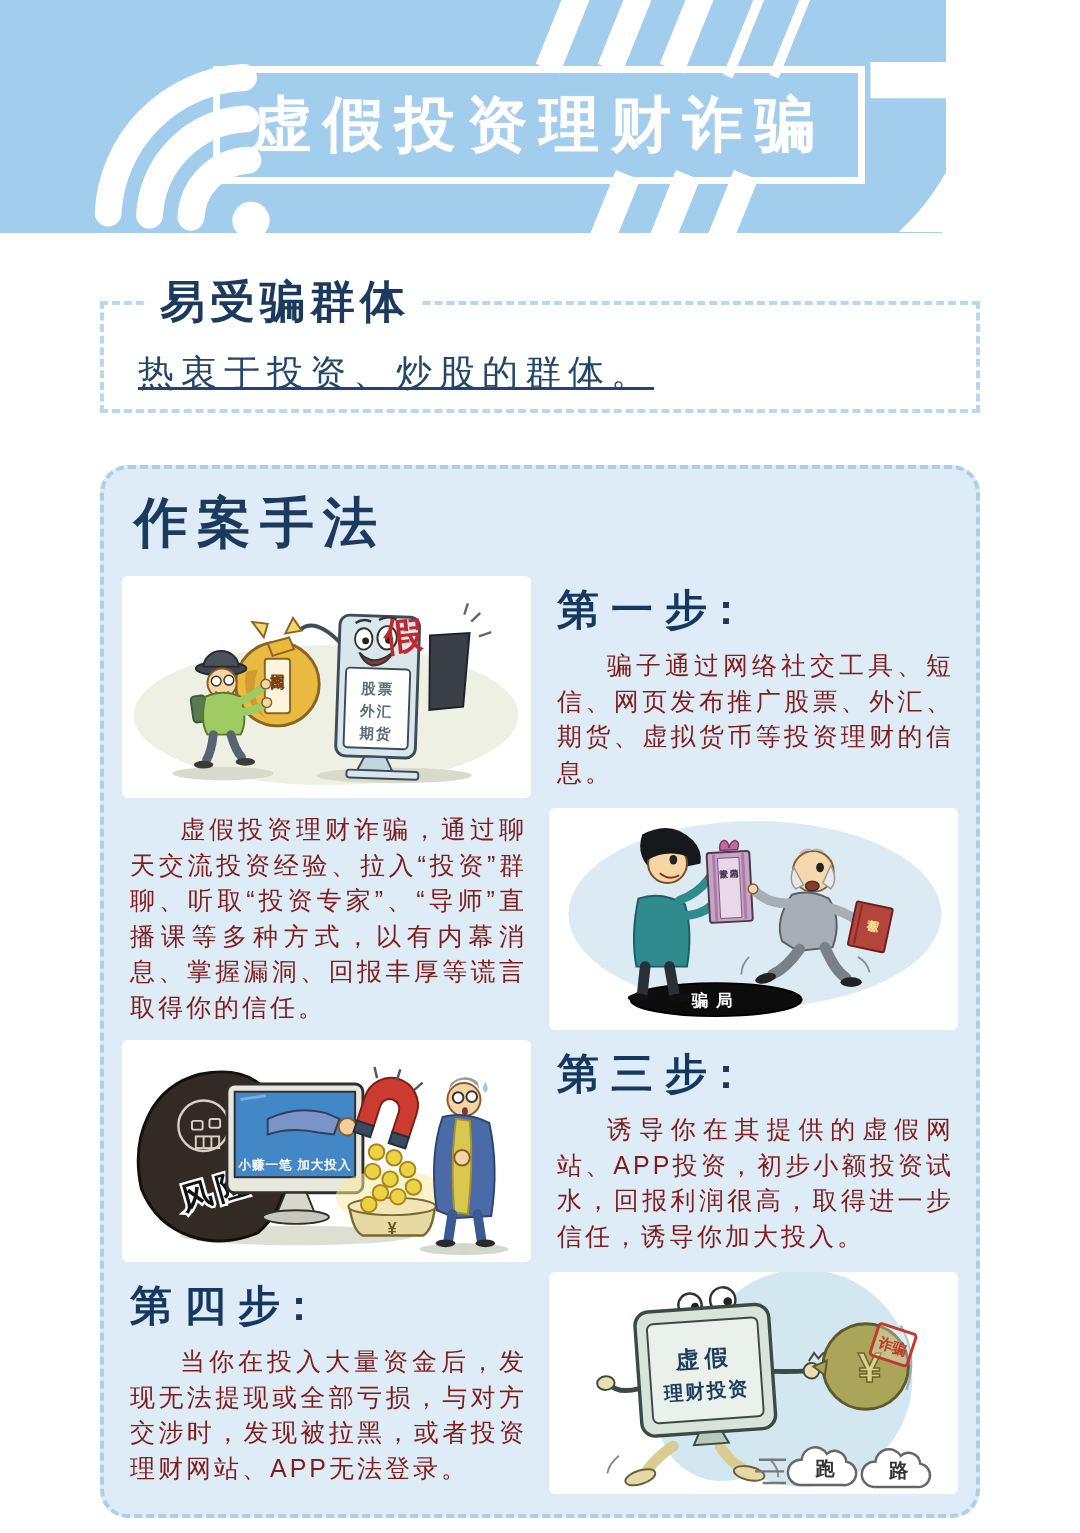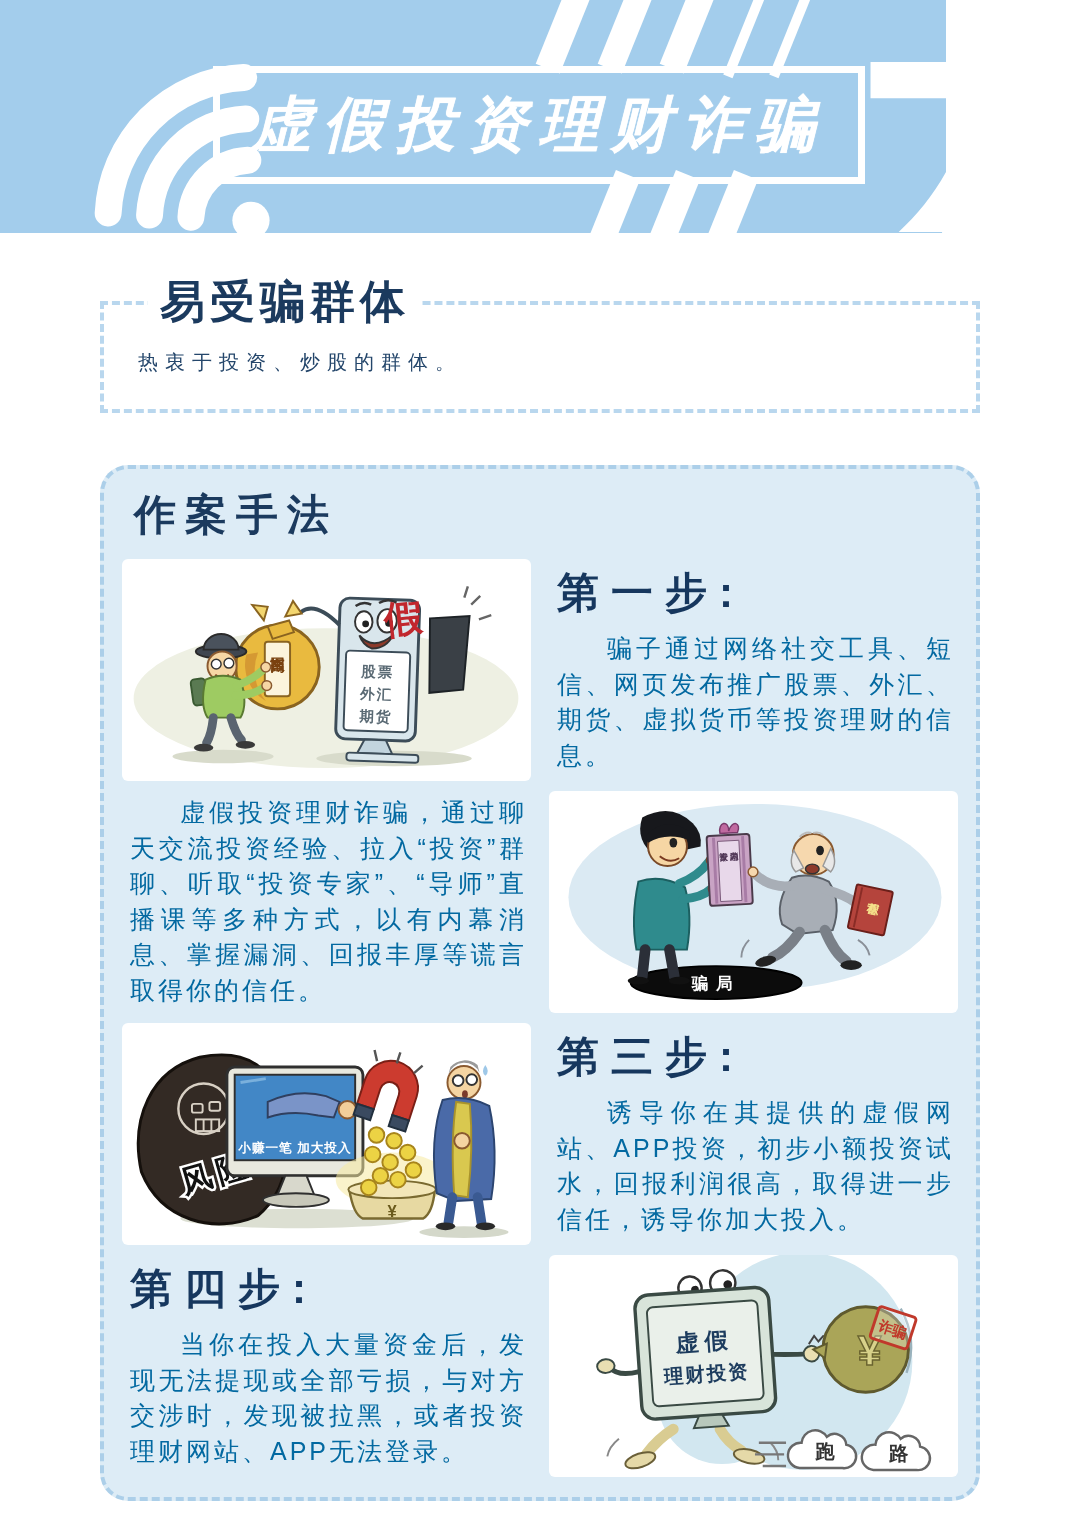--- a/index.html
+++ b/index.html
@@ -2,21 +2,21 @@
 <html><head>
 <meta charset="utf-8">
 <style>
   * { margin:0; padding:0; box-sizing:border-box; }
   html,body { width:1080px; }
   body {
     height:1533px; overflow:hidden; background:#ffffff;
     font-family:"Liberation Sans", sans-serif;
   }
   
-  .banner { position:relative; width:946px; height:233px; background:#a3cdec; overflow:hidden;font-style:italic; }
+  .banner { position:relative; width:946px; height:233px; background:#a3cdec; overflow:hidden; }
   .stripe { position:absolute; background:#ffffff; transform:rotate(22deg); }
   .wifi { position:absolute; left:28px; top:34px; width:270px; height:207px; }
   .title-box {
     position:absolute; left:213px; top:66px; width:652px; height:118px;
     border:7px solid #ffffff; display:flex; align-items:center; justify-content:center;
   }
   .title-box .t {
     color:#ffffff; font-size:60px; font-weight:900; letter-spacing:12px;
     white-space:nowrap; text-shadow:0 0 1px #fff;
   }
@@ -24,39 +24,39 @@
   
   .audience {
     position:relative; margin:68px 100px 0 100px; height:112px;
     border:4px dashed #b9d7ee;
   }
   .audience-heading {
     position:absolute; top:-30px; left:44px; background:#ffffff; padding:0 12px;
     font-size:45px; font-weight:900; color:#1b3a5e; letter-spacing:5px; line-height:1.2;
   }
   .audience-body {
-    padding:44px 0 0 34px; font-size:20px; color:#24466b; letter-spacing:7px;
+    padding:44px 0 0 34px; font-size:36px; color:#24466b; letter-spacing:7px;text-decoration:underline;
   }
   
   .methods {
     margin:52px 100px 0 100px; background:#ddecf6;
     border:4px dashed #accfe9; border-radius:28px;
     padding:16px 18px 20px 18px;
   }
   .methods-heading {
-    font-size:42px; font-weight:900; color:#1b3a5e; letter-spacing:9px;
+    font-size:54px; font-weight:900; color:#1b3a5e; letter-spacing:9px;
     margin:2px 0 16px 12px;
   }
   .mgrid { display:grid; grid-template-columns:1fr 1fr; gap:10px 18px; }
   .panel { background:#ffffff; border-radius:6px; height:222px; overflow:hidden; }
   .panel svg { width:100%; height:100%; display:block; }
   .steptext { padding:4px 4px 0 8px; }
   .step-label { font-size:42px; font-weight:900; color:#16375e; letter-spacing:12px; margin:2px 0 10px; }
   .step-para {
-    font-size:25px; line-height:1.42; letter-spacing:3px; color:#0369a1;
+    font-size:25px; line-height:1.42; letter-spacing:3px; color:#7f1d1d;
     text-indent:2em; text-align:justify;
   }
   .vtx { writing-mode:vertical-rl; text-orientation:upright; }
 </style>
 </head>
 <body>
 
 <div class="banner">
 
   <div class="stripe" style="left:552px; top:-20px; width:26px; height:92px;"></div>

